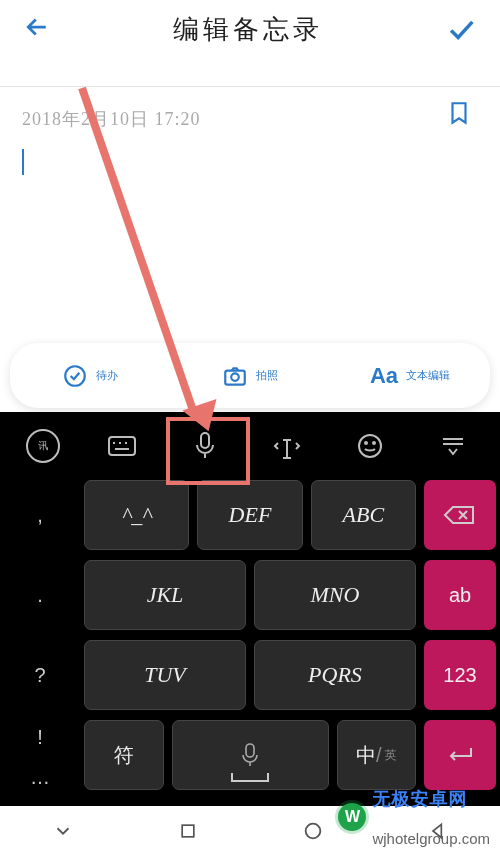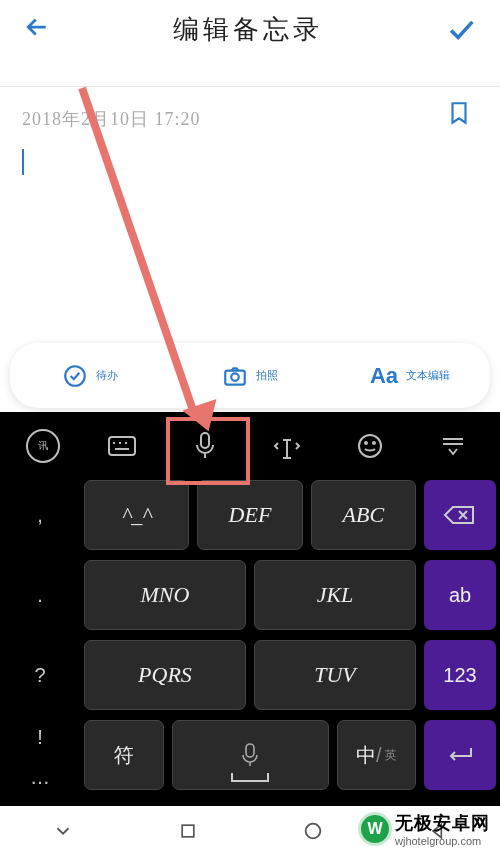--- a/index.html
+++ b/index.html
@@ -20,36 +20,36 @@
 
   .keyboard { position: absolute; top: 412px; left: 0; right: 0; bottom: 53px; background: #000; }
   .kbd-top { height: 68px; display: flex; align-items: center; justify-content: space-around; padding: 0 6px; }
   .kbd-top .ico { width: 42px; height: 42px; display:flex; align-items:center; justify-content:center; color:#bdbdbd; }
   .kbd-top .ico.circle { border: 2px solid #bdbdbd; border-radius: 50%; width:34px; height:34px; font-size:10px; }
   .highlight-box { position: absolute; top: 417px; left: 166px; width: 84px; height: 68px; border: 4px solid #e8756d; z-index: 5; pointer-events:none; }
 
   .keys { padding: 0 4px 4px 4px; }
   .row { display: flex; gap: 8px; margin-bottom: 10px; }
   .key { background: #2a2a2a; border: 1px solid #444; border-radius: 7px; height: 70px; display: flex; align-items: center; justify-content: center; color: #eee; font-family: 'Brush Script MT', cursive; font-size: 22px; font-style: italic; }
-  .key.side { width: 72px; background: #4c1d95; border: none; font-family: sans-serif; font-style: normal; font-size: 20px; }
+  .key.side { width: 72px; background: #be185d; border: none; font-family: sans-serif; font-style: normal; font-size: 20px; }
   .key.main { flex: 1; }
   .key.punct { width: 72px; background: transparent; border: none; font-style: normal; font-family: sans-serif; font-size: 20px; color:#ccc; }
   .key .sub { font-size: 12px; color: #888; margin-left:3px; font-style: normal; }
   .key.space { flex: 2; }
   .key.zh { font-style: normal; font-family: sans-serif; font-size: 20px; }
 
   .arrow-line { position: absolute; top: 88px; left: 78px; width: 8px; height: 340px; background: #e8756d; transform: rotate(-19deg); transform-origin: top center; z-index: 4; pointer-events:none; }
   .arrow-head { position: absolute; top: 404px; left: 186px; width: 0; height: 0; border-left: 18px solid transparent; border-right: 18px solid transparent; border-top: 28px solid #e8756d; z-index:4; transform: rotate(-19deg); pointer-events:none;}
 
   .navbar { position: absolute; bottom: 0; left: 0; right: 0; height: 53px; background: #fff; display: flex; align-items: center; justify-content: space-around; }
 
   .watermark { position: absolute; right: 10px; bottom: 12px; display:flex; align-items:center; gap:6px; z-index:10; }
   .watermark .logo { width:28px; height:28px; background: #1fa34a; border-radius:50%; display:flex; align-items:center; justify-content:center; color:#fff; font-weight:bold; font-size:16px; box-shadow:0 0 0 3px rgba(31,163,74,.25);}
-  .watermark .txt1 { font-size: 18px; font-weight:700; color:#000000; letter-spacing:1px; }
-  .watermark .txt2 { font-size: 11px; color:#666; }
+  .watermark .txt1 { font-size: 18px; font-weight:700; color:#3b82f6; letter-spacing:1px; }
+  .watermark .txt2 { font-size: 15px; color:#666;margin-top:19px; }
 </style>
 </head>
 <body>
 
 <div class="header">
   <div>
     <svg width="30" height="30" viewBox="0 0 24 24" fill="none" stroke-width="2.2">
         <path d="M19 12H5M11 18l-6-6 6-6"></path>
       </svg>
   </div>
@@ -149,28 +149,28 @@
       <div class="key main">DEF</div>
       <div class="key main">ABC</div>
       <div class="key side">
         <svg width="34" height="24" viewBox="0 0 34 24" fill="none" stroke="#ccc" stroke-width="2">
             <path d="M10 4h20v16H10L2 12 10 4zM16 8l8 8M24 8l-8 8"></path>
           </svg>
       </div>
     </div>
     <div class="row">
       <div class="key punct">.</div>
+      <div class="key main">JKL</div>
       <div class="key main">MNO</div>
-      <div class="key main">JKL</div>
       <div class="key side">ab</div>
     </div>
     <div class="row">
       <div class="key punct">?</div>
+      <div class="key main">TUV</div>
       <div class="key main">PQRS</div>
-      <div class="key main">TUV</div>
       <div class="key side">123</div>
     </div>
     <div class="row">
       <div class="key punct" style="height:34px">!</div>
       <div class="key main zh">符</div>
       <div class="key main space">
         <svg width="22" height="26" viewBox="0 0 22 26" fill="none" stroke="#aaa" stroke-width="1.6">
             <rect x="7" y="2" width="8" height="13" rx="4"></rect>
             <path d="M4 13a7 7 0 0014 0M11 20v4"></path>
           </svg>

